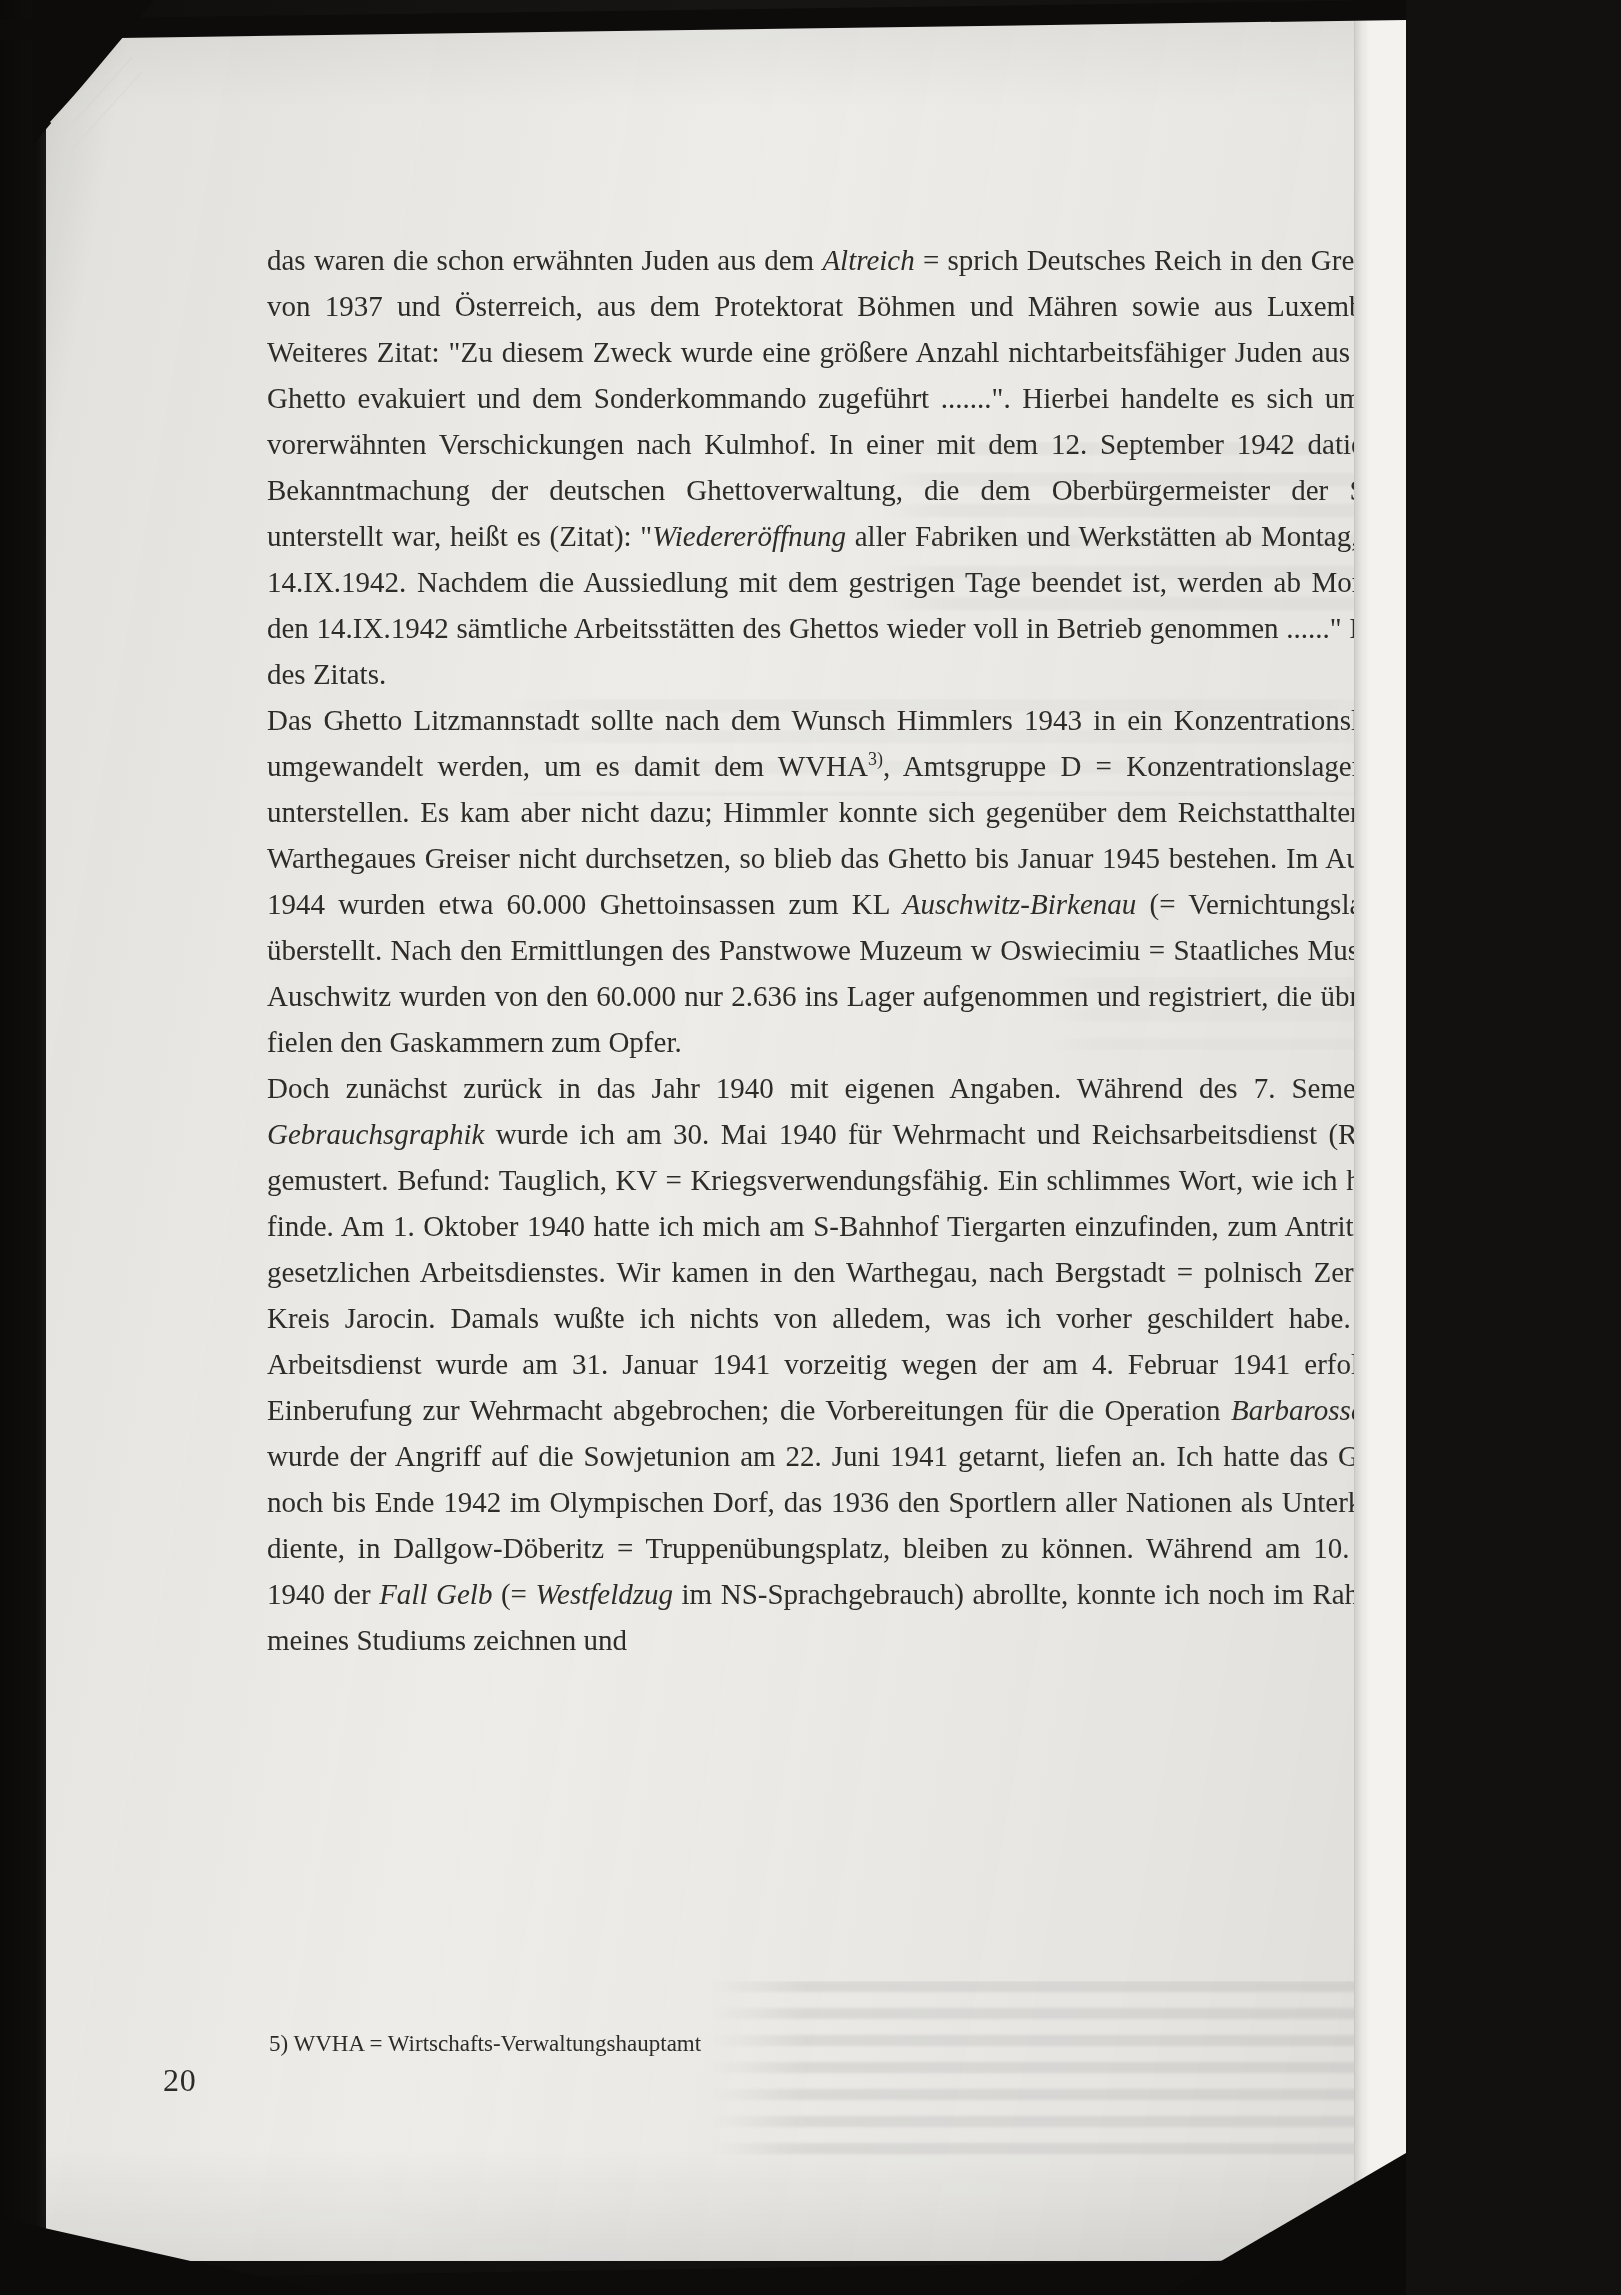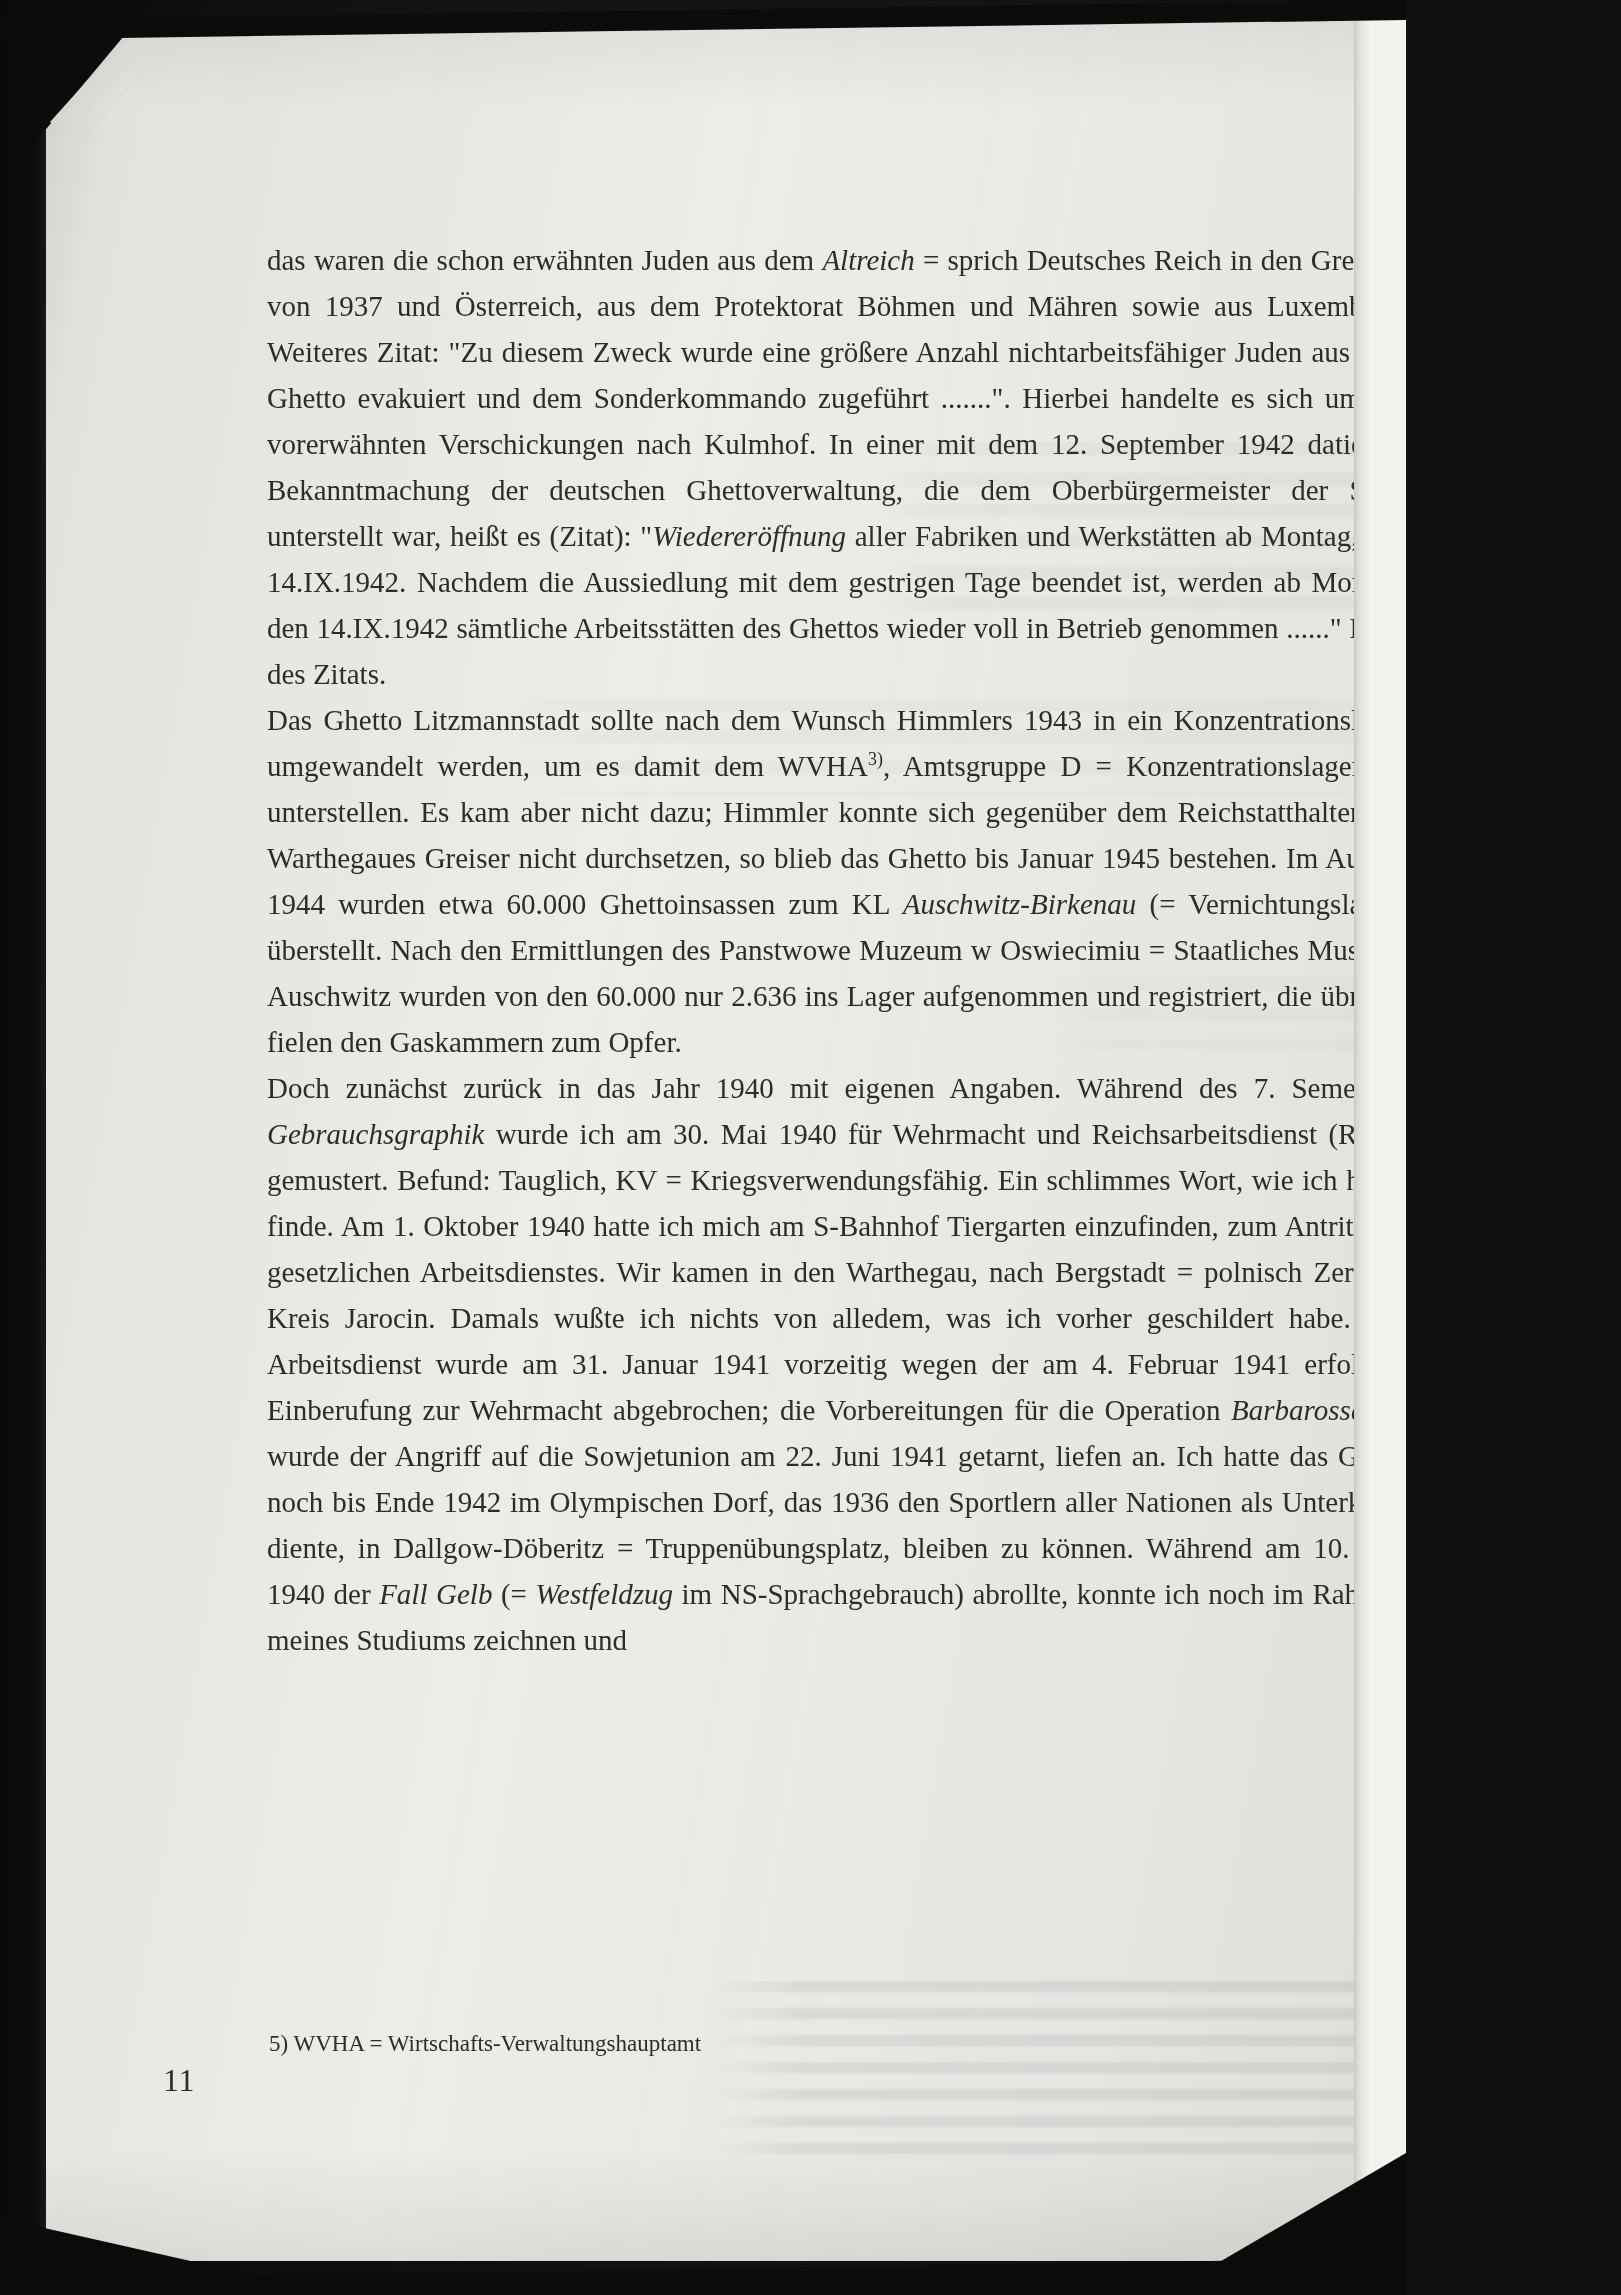--- a/index.html
+++ b/index.html
@@ -104,21 +104,21 @@
     <div class="ghost g3"></div>
 
     <div class="text-block" id="paragraphs">
         <p><span>das waren die schon erwähnten Juden aus dem </span><i>Altreich</i><span> = sprich Deutsches Reich in den Grenzen von 1937 und Österreich, aus dem Protektorat Böhmen und Mähren sowie aus Luxemburg. Weiteres Zitat: "Zu diesem Zweck wurde eine größere Anzahl nichtarbeitsfähiger Juden aus dem Ghetto evakuiert und dem Sonderkommando zugeführt .......". Hierbei handelte es sich um die vorerwähnten Verschickungen nach Kulmhof. In einer mit dem 12. September 1942 datierten Bekanntmachung der deutschen Ghettoverwaltung, die dem Oberbürgermeister der Stadt unterstellt war, heißt es (Zitat): "</span><i>Wiedereröffnung</i><span> aller Fabriken und Werkstätten ab Montag, den 14.IX.1942. Nachdem die Aussiedlung mit dem gestrigen Tage beendet ist, werden ab Montag, den 14.IX.1942 sämtliche Arbeitsstätten des Ghettos wieder voll in Betrieb genommen ......" Ende des Zitats.</span></p>
         <p><span>Das Ghetto Litzmannstadt sollte nach dem Wunsch Himmlers 1943 in ein Konzentrationslager umgewandelt werden, um es damit dem WVHA</span><sup>3)</sup><span>, Amtsgruppe D = Konzentrationslager, zu unterstellen. Es kam aber nicht dazu; Himmler konnte sich gegenüber dem Reichstatthalter des Warthegaues Greiser nicht durchsetzen, so blieb das Ghetto bis Januar 1945 bestehen. Im August 1944 wurden etwa 60.000 Ghettoinsassen zum KL </span><i>Auschwitz-Birkenau</i><span> (= Vernichtungslager) überstellt. Nach den Ermittlungen des Panstwowe Muzeum w Oswiecimiu = Staatliches Museum Auschwitz wurden von den 60.000 nur 2.636 ins Lager aufgenommen und registriert, die übrigen fielen den Gaskammern zum Opfer.</span></p>
         <p><span>Doch zunächst zurück in das Jahr 1940 mit eigenen Angaben. Während des 7. Semesters </span><i>Gebrauchsgraphik</i><span> wurde ich am 30. Mai 1940 für Wehrmacht und Reichsarbeitsdienst (RAD) gemustert. Befund: Tauglich, KV = Kriegsverwendungsfähig. Ein schlimmes Wort, wie ich heute finde. Am 1. Oktober 1940 hatte ich mich am S-Bahnhof Tiergarten einzufinden, zum Antritt des gesetzlichen Arbeitsdienstes. Wir kamen in den Warthegau, nach Bergstadt = polnisch Zerkow, Kreis Jarocin. Damals wußte ich nichts von alledem, was ich vorher geschildert habe. Der Arbeitsdienst wurde am 31. Januar 1941 vorzeitig wegen der am 4. Februar 1941 erfolgten Einberufung zur Wehrmacht abgebrochen; die Vorbereitungen für die Operation </span><i>Barbarossa</i><span>, so wurde der Angriff auf die Sowjetunion am 22. Juni 1941 getarnt, liefen an. Ich hatte das Glück noch bis Ende 1942 im Olympischen Dorf, das 1936 den Sportlern aller Nationen als Unterkunft diente, in Dallgow-Döberitz = Truppenübungsplatz, bleiben zu können. Während am 10. Mai 1940 der </span><i>Fall Gelb</i><span> (= </span><i>Westfeldzug</i><span> im NS-Sprachgebrauch) abrollte, konnte ich noch im Rahmen meines Studiums zeichnen und</span></p>
       </div>
 
     <div class="footnote-line">5) WVHA = Wirtschafts-Verwaltungshauptamt</div>
 
-    <div class="page-number">11</div>
+    <div class="page-number">20</div>
 
     <div class="facing-edge"></div>
   </div>
 
   <div class="band-left"></div>
   <div class="band-top"></div>
   <div class="band-bottom"></div>
   <div class="corner-tl"></div>
   <div class="sheet-line l1"></div>
   <div class="sheet-line l2"></div>

